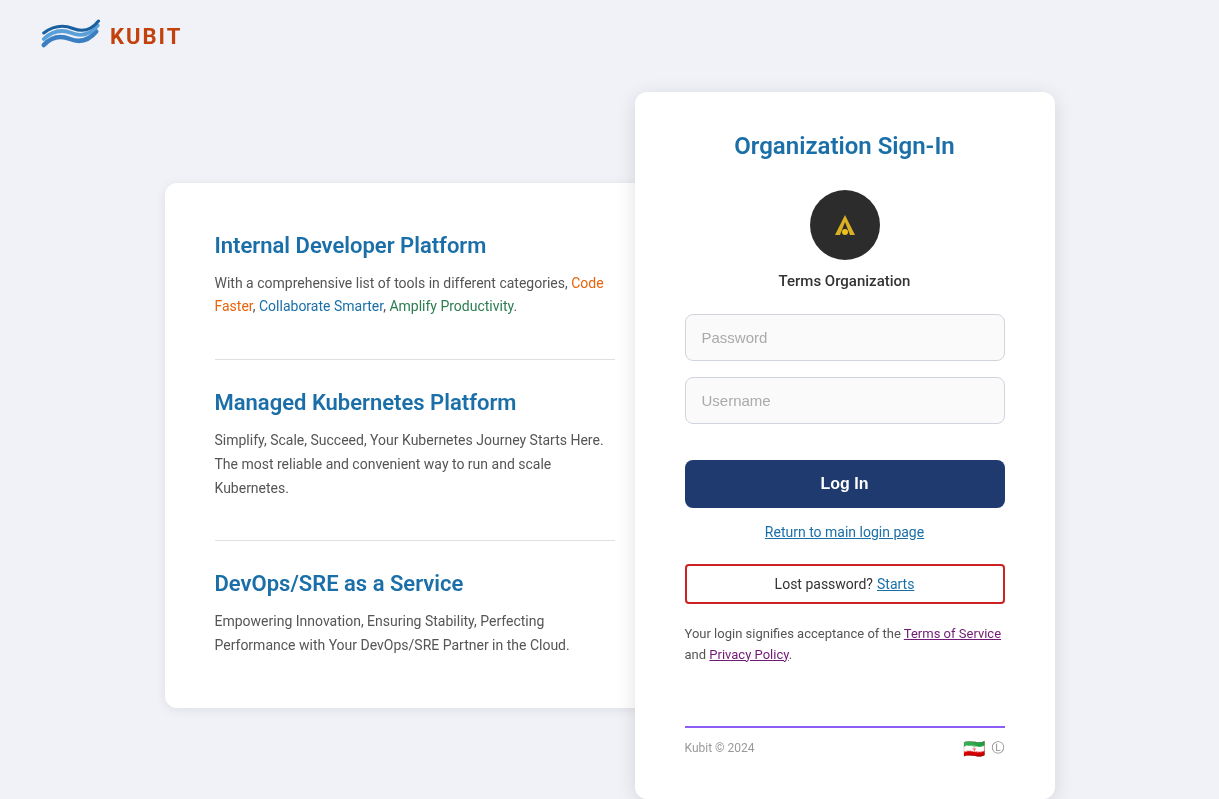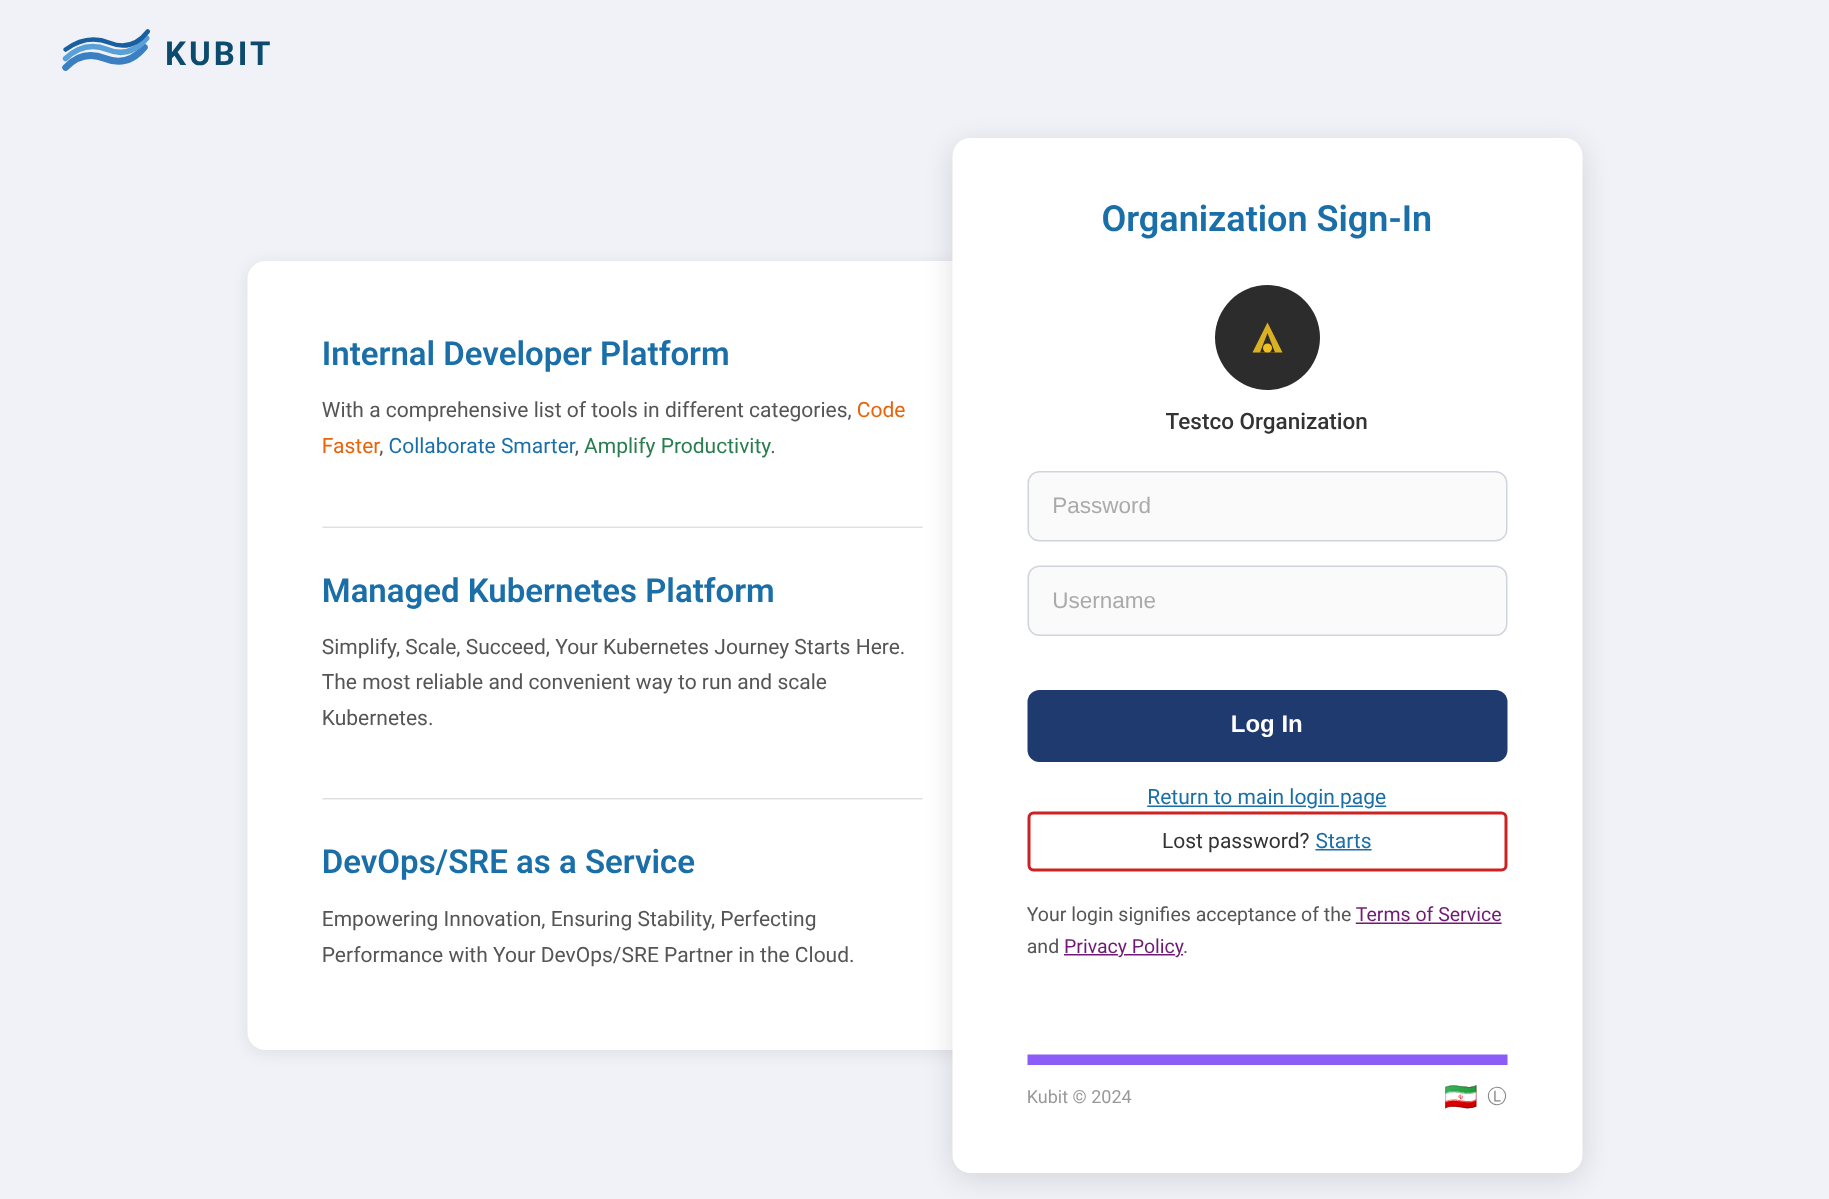--- a/index.html
+++ b/index.html
@@ -26,21 +26,21 @@
     }
 
     .logo-icon {
       width: 60px;
       height: 36px;
     }
 
     .logo-text {
       font-size: 22px;
       font-weight: 700;
-      color: #0c4a6e;
+      color: #c2410c;
       letter-spacing: 2px;
     }
 
     .main-content {
       display: flex;
       justify-content: center;
       align-items: center;
       gap: 0;
       padding: 20px 80px;
       flex: 1;
@@ -168,21 +168,21 @@
       margin-top: 20px;
       margin-bottom: 16px;
     }
 
     .return-link {
       display: block;
       text-align: center;
       color: #1a6fa8;
       font-size: 14px;
       text-decoration: underline;
-      margin-bottom: 1px;
+      margin-bottom: 24px;
       cursor: pointer;
     }
 
     .lost-password-box {
       display: flex;
       align-items: center;
       justify-content: center;
       border: 2px solid #cc2222;
       border-radius: 4px;
       padding: 10px 20px;
@@ -213,21 +213,21 @@
       color: #701a75;
       text-decoration: underline;
     }
 
     .footer-row {
       display: flex;
       justify-content: space-between;
       align-items: center;
       margin-top: 60px;
       padding-top: 10px;
-      border-top: 7px solid #8b5cf6;
+      border-top: 2px solid #8b5cf6;
     }
 
     .footer-copyright {
       font-size: 12px;
       color: #999;
     }
 
     .footer-flags {
       display: flex;
       align-items: center;
@@ -286,21 +286,21 @@
 
         <svg viewBox="0 0 50 50" xmlns="http://www.w3.org/2000/svg">
           <circle cx="25" cy="25" r="25" fill="#2c2c2c"></circle>
 
           <polygon points="15,35 25,15 35,35" fill="#f0c020" opacity="0.9"></polygon>
           <polygon points="20,35 25,22 30,35" fill="#2c2c2c"></polygon>
 
           <circle cx="25" cy="32" r="3" fill="#f0c020"></circle>
         </svg>
       </div>
-      <span class="org-name">Testco Organization</span>
+      <span class="org-name">Terms Organization</span>
     </div>
 
     <div class="form-group">
       <input type="password" class="form-input" placeholder="Password" style="">
     </div>
 
     <div class="form-group">
       <input type="text" class="form-input" placeholder="Username" style="">
     </div>
 

